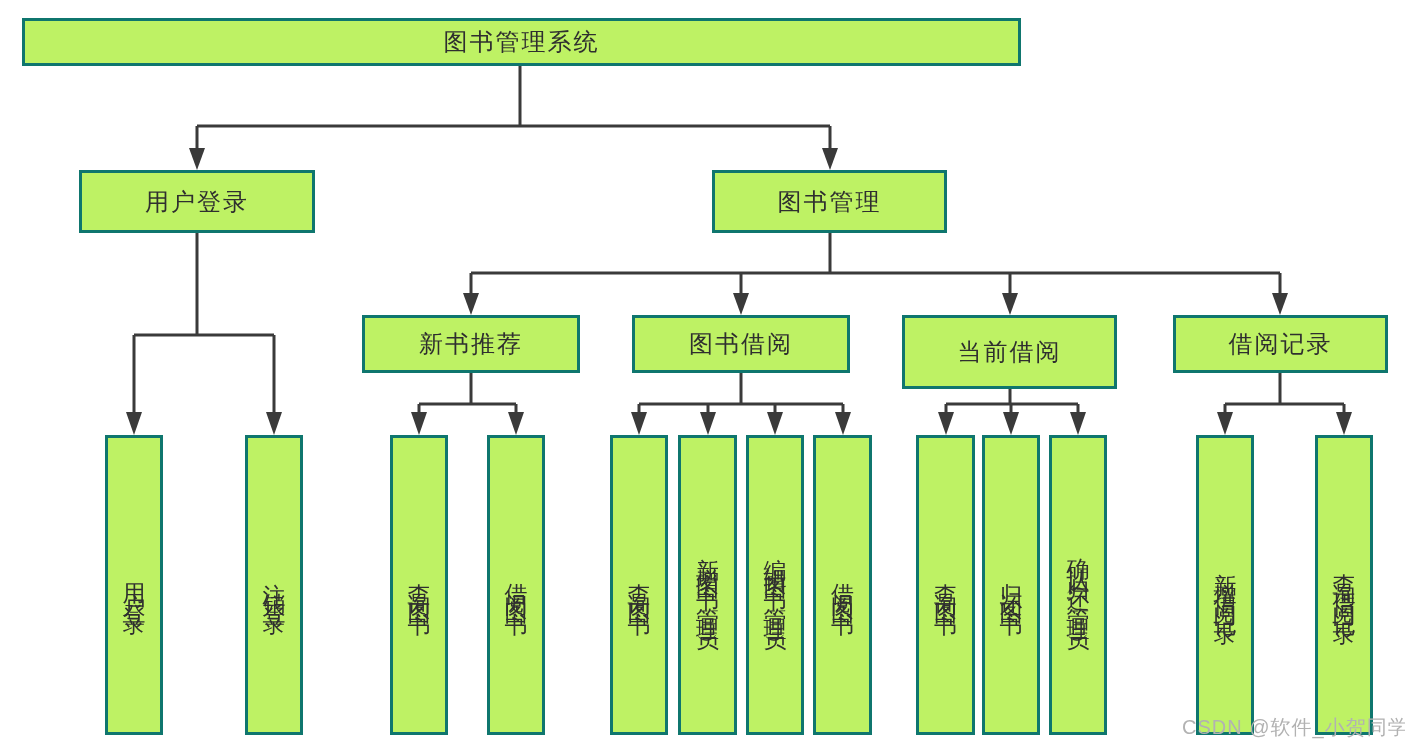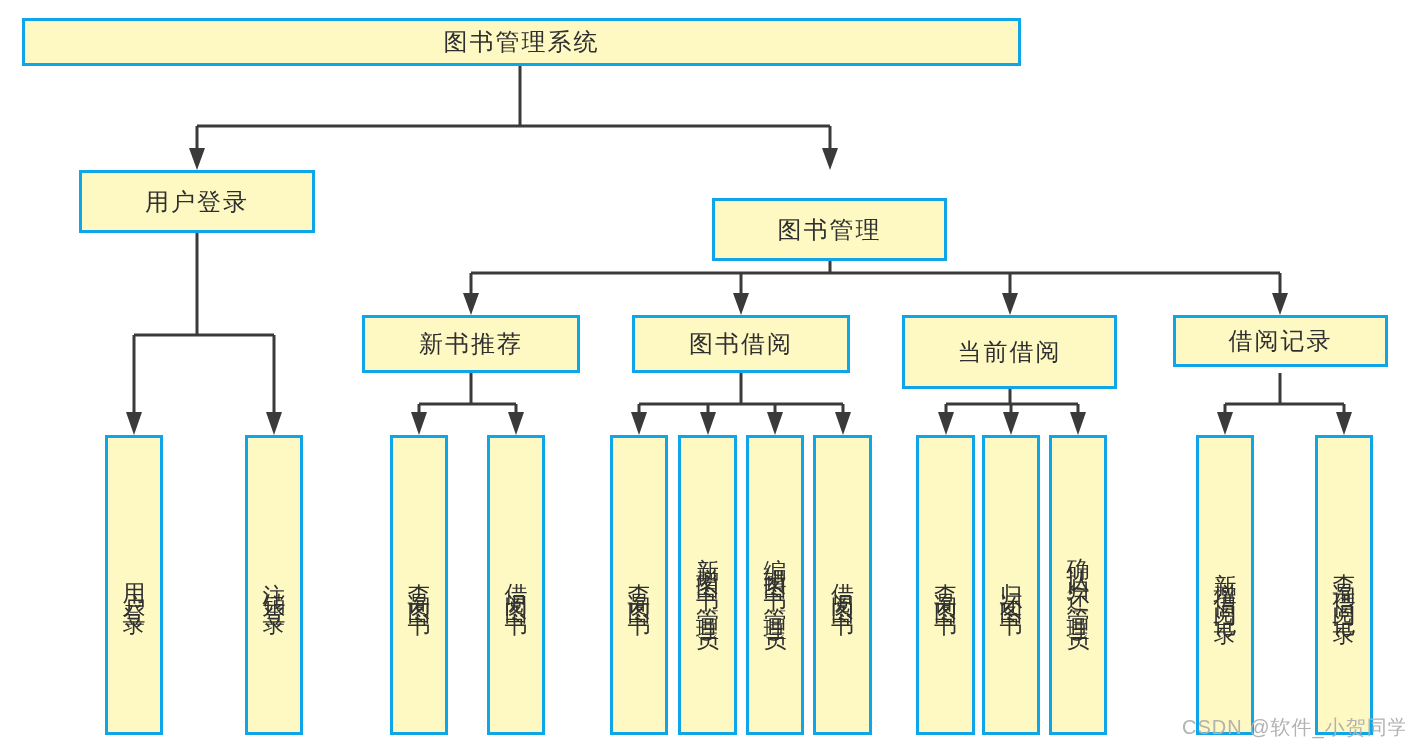--- a/index.html
+++ b/index.html
@@ -7,45 +7,45 @@
     position:relative;
     width:1405px;height:747px;
     background:#ffffff;
     font-family:"Liberation Sans","DejaVu Sans",sans-serif;
     overflow:hidden;
   }
   #wires{position:absolute;left:0;top:0;width:1405px;height:747px;}
   .node{
     position:absolute;
     box-sizing:border-box;
-    border:3px solid #0ea5e9;
-    background:#fef9c3;
+    border:3px solid #0f766e;
+    background:#bef264;
     display:flex;align-items:center;justify-content:center;
     color:#2f2f2f;
     text-align:center;
   }
   .h-node{font-size:24px;letter-spacing:2px;}
   .v-node{
     writing-mode:vertical-rl;
     text-orientation:mixed;
     font-size:23px;
     letter-spacing:10px;
     line-height:1;
     top:435px;height:300px;
   }
   
   #n-root{left:22px;top:18px;width:999px;height:48px;}
   
   #n-login{left:79px;top:170px;width:236px;height:63px;}
-  #n-mgmt{left:712px;top:170px;width:235px;height:63px;margin-top:28px;}
+  #n-mgmt{left:712px;top:170px;width:235px;height:63px;}
   
   #n-newbook{left:362px;top:315px;width:218px;height:58px;}
   #n-borrow{left:632px;top:315px;width:218px;height:58px;}
   #n-current{left:902px;top:315px;width:215px;height:74px;}
-  #n-records{left:1173px;top:315px;width:215px;height:52px;}
+  #n-records{left:1173px;top:315px;width:215px;height:58px;}
   
   #n-l1a{left:105px;width:58px;}
   #n-l1b{left:245px;width:58px;}
   #n-l2a{left:390px;width:58px;}
   #n-l2b{left:487px;width:58px;}
   #n-l3a{left:610px;width:58px;}
   #n-l3b{left:678px;width:59px;}
   #n-l3c{left:746px;width:58px;}
   #n-l3d{left:813px;width:59px;}
   #n-l4a{left:916px;width:59px;}

